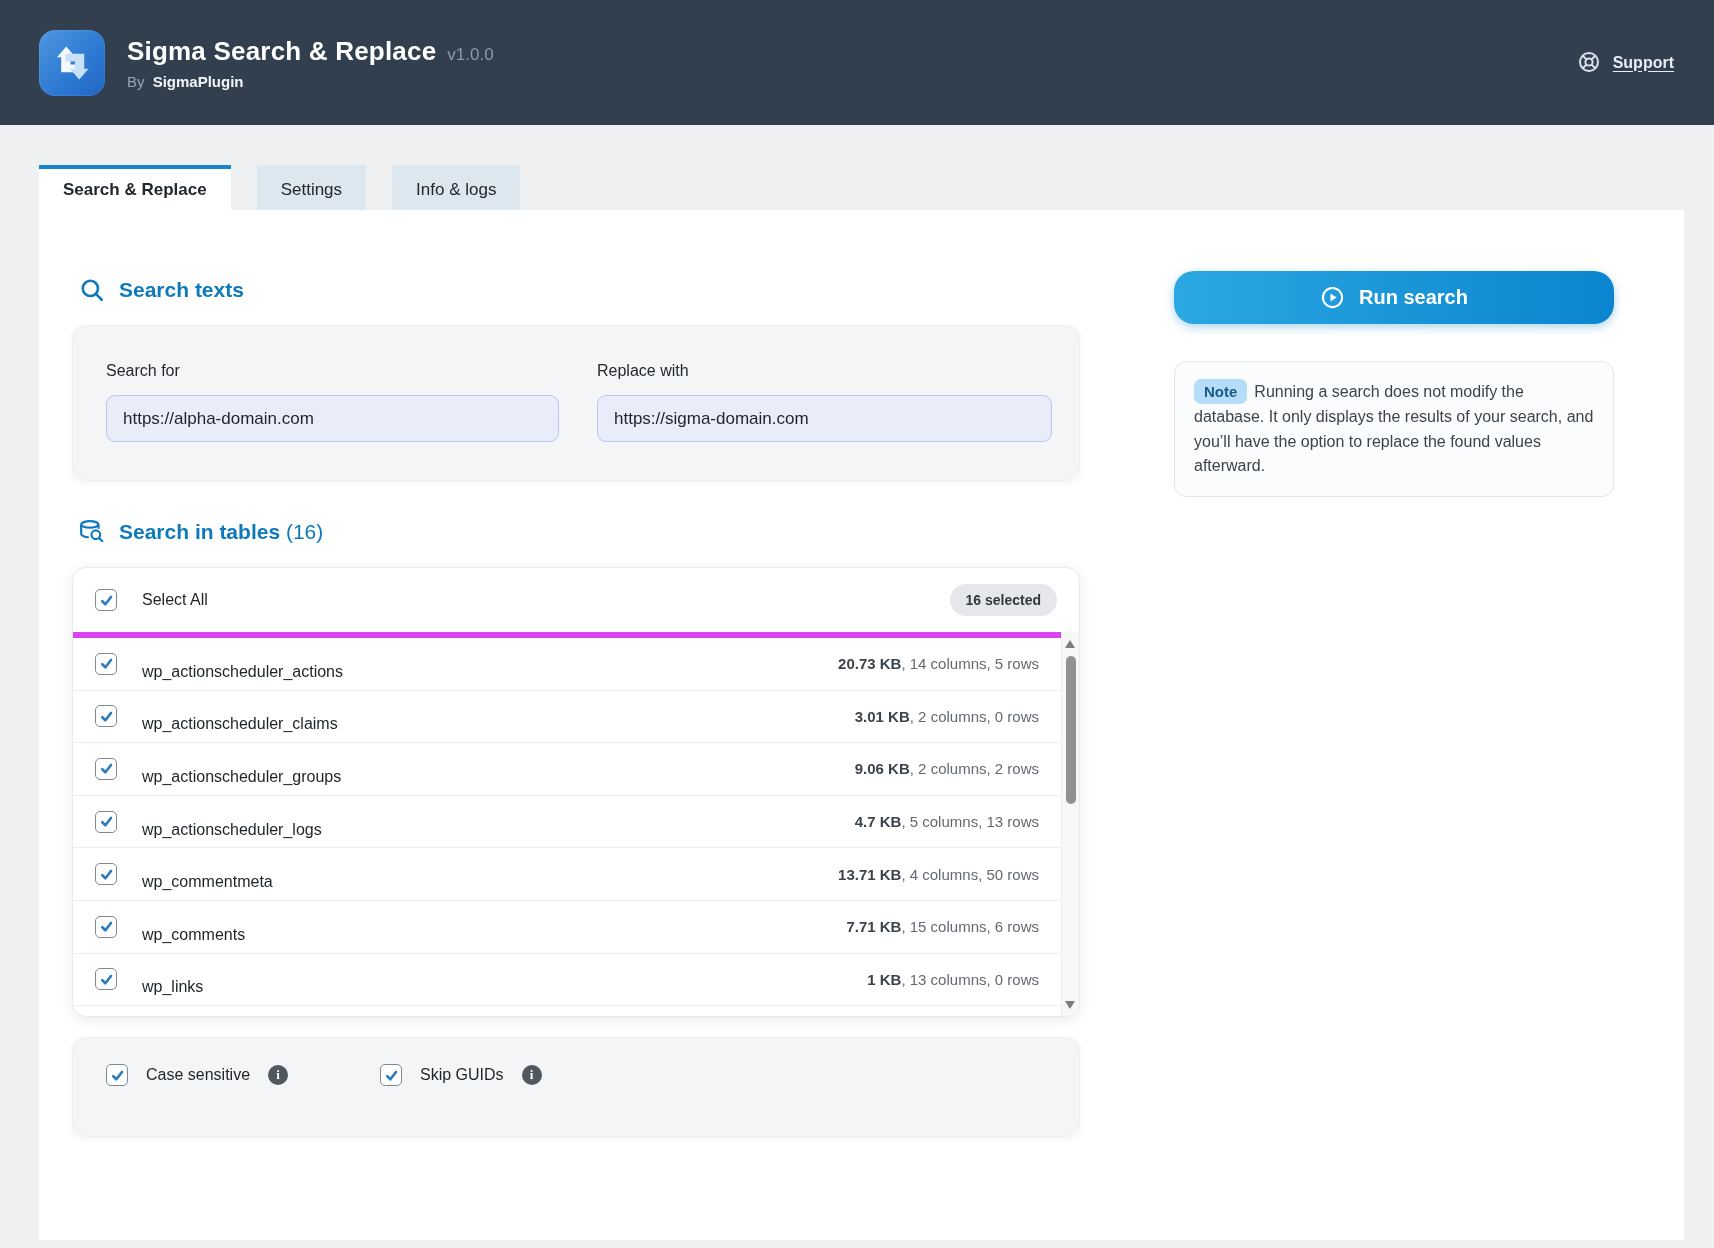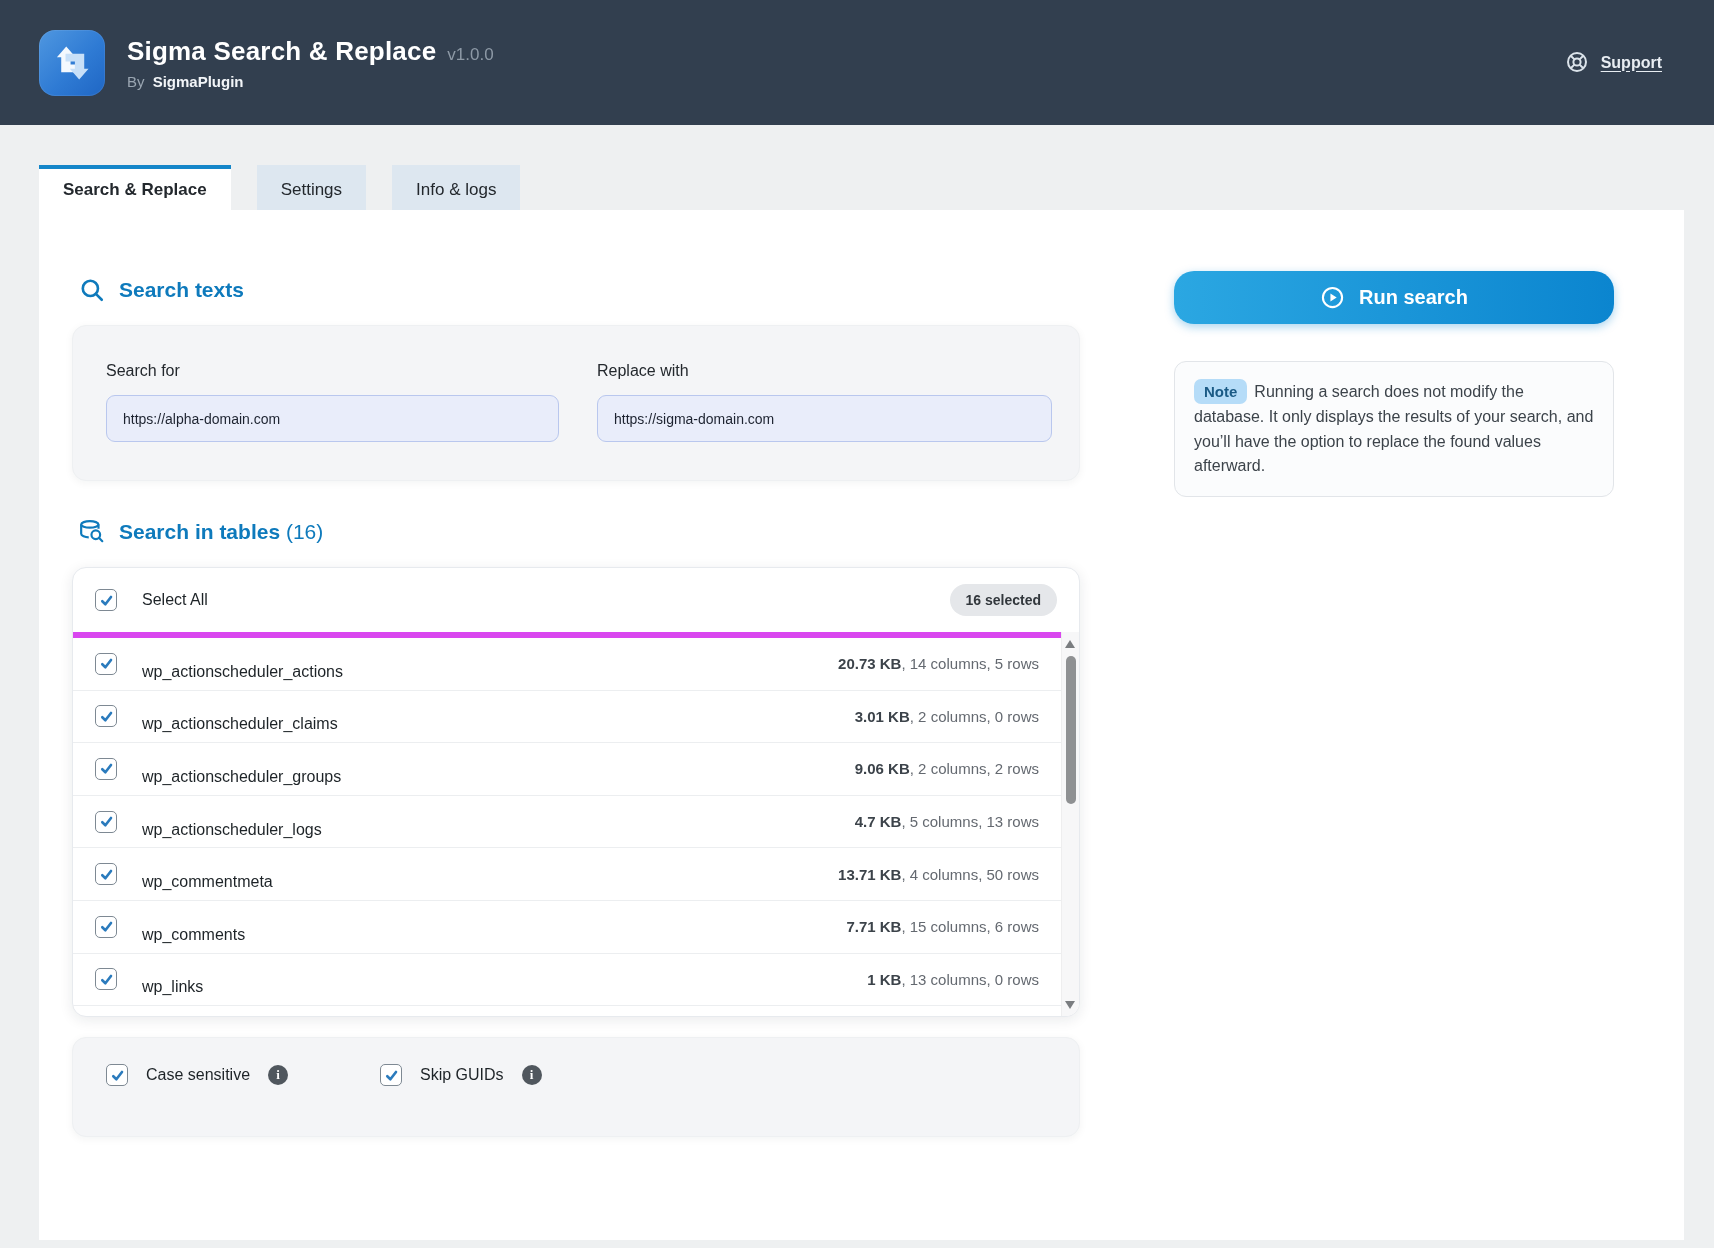--- a/index.html
+++ b/index.html
@@ -8,21 +8,21 @@
     background:#eef0f1;
     font-family:"Liberation Sans", sans-serif;
     color:#1d2327;
     position:relative;
   }
   
   .topbar{
     position:absolute;top:0;left:0;width:100%;height:125px;
     background:#323f4f;
     display:flex;align-items:center;justify-content:space-between;
-    box-sizing:border-box;padding:0 52px 0 39px;
+    box-sizing:border-box;padding:0 40px 0 39px;
   }
   .brand{display:flex;align-items:center;gap:22px;}
   .logo{width:66px;height:66px;border-radius:16px;
     background:linear-gradient(135deg,#4f97e0 0%,#2f7bd4 55%,#1f66c4 100%);
     display:flex;align-items:center;justify-content:center;
     box-shadow:inset 0 0 0 1px rgba(255,255,255,0.08);}
   .brand-text .title-line{display:flex;align-items:baseline;gap:11px;}
   .brand-text h1{margin:0;font-size:26px;font-weight:700;color:#ffffff;letter-spacing:.2px;}
   .version{font-size:17px;color:#8d99a6;}
   .byline{margin-top:6px;font-size:15px;color:#9aa6b2;}
@@ -58,21 +58,21 @@
     box-shadow:0 2px 8px rgba(20,30,40,0.05);
     box-sizing:border-box;
   }
   .fields-panel{margin-top:22px;width:1008px;height:156px;
     display:flex;gap:38px;padding:36px 33px 0 33px;}
   .field{display:flex;flex-direction:column;}
   .field label{font-size:16px;color:#23282d;margin-bottom:15px;}
   .field input{
     box-sizing:border-box;height:47px;border-radius:9px;
     border:1px solid #b9c7ee;background:#e9edfa;
-    font-family:"Liberation Sans",sans-serif;font-size:14px;color:#1d2330;
+    font-family:"Liberation Sans",sans-serif;font-size:17px;color:#1d2330;
     padding:0 16px;outline:none;
   }
   .field.f1 input{width:453px;} .field.f2 input{width:455px;}
   
   .tables-panel{
     margin-top:22px;width:1008px;height:450px;background:#ffffff;
     border:1px solid #e7eaee;border-radius:14px;
     box-shadow:0 3px 14px rgba(20,30,40,0.09);
     box-sizing:border-box;overflow:hidden;position:relative;
   }

